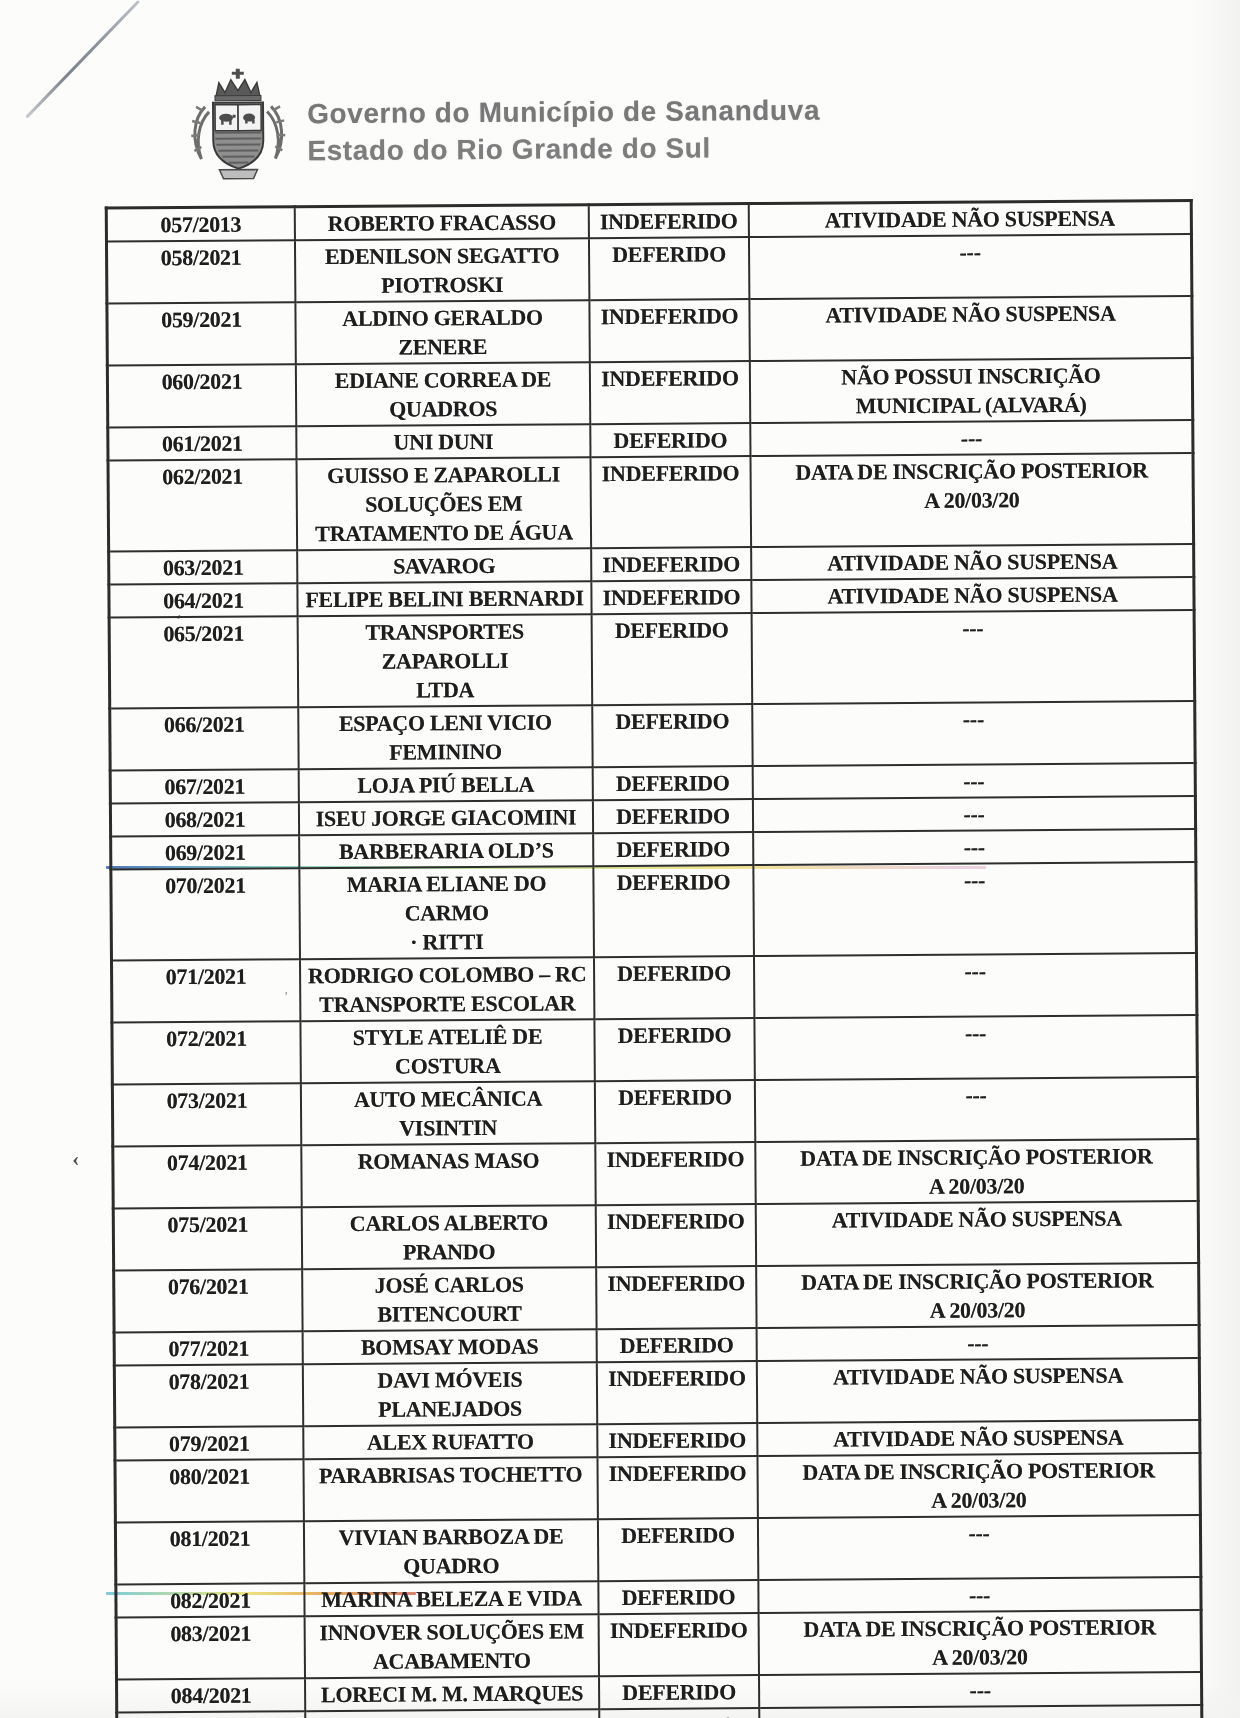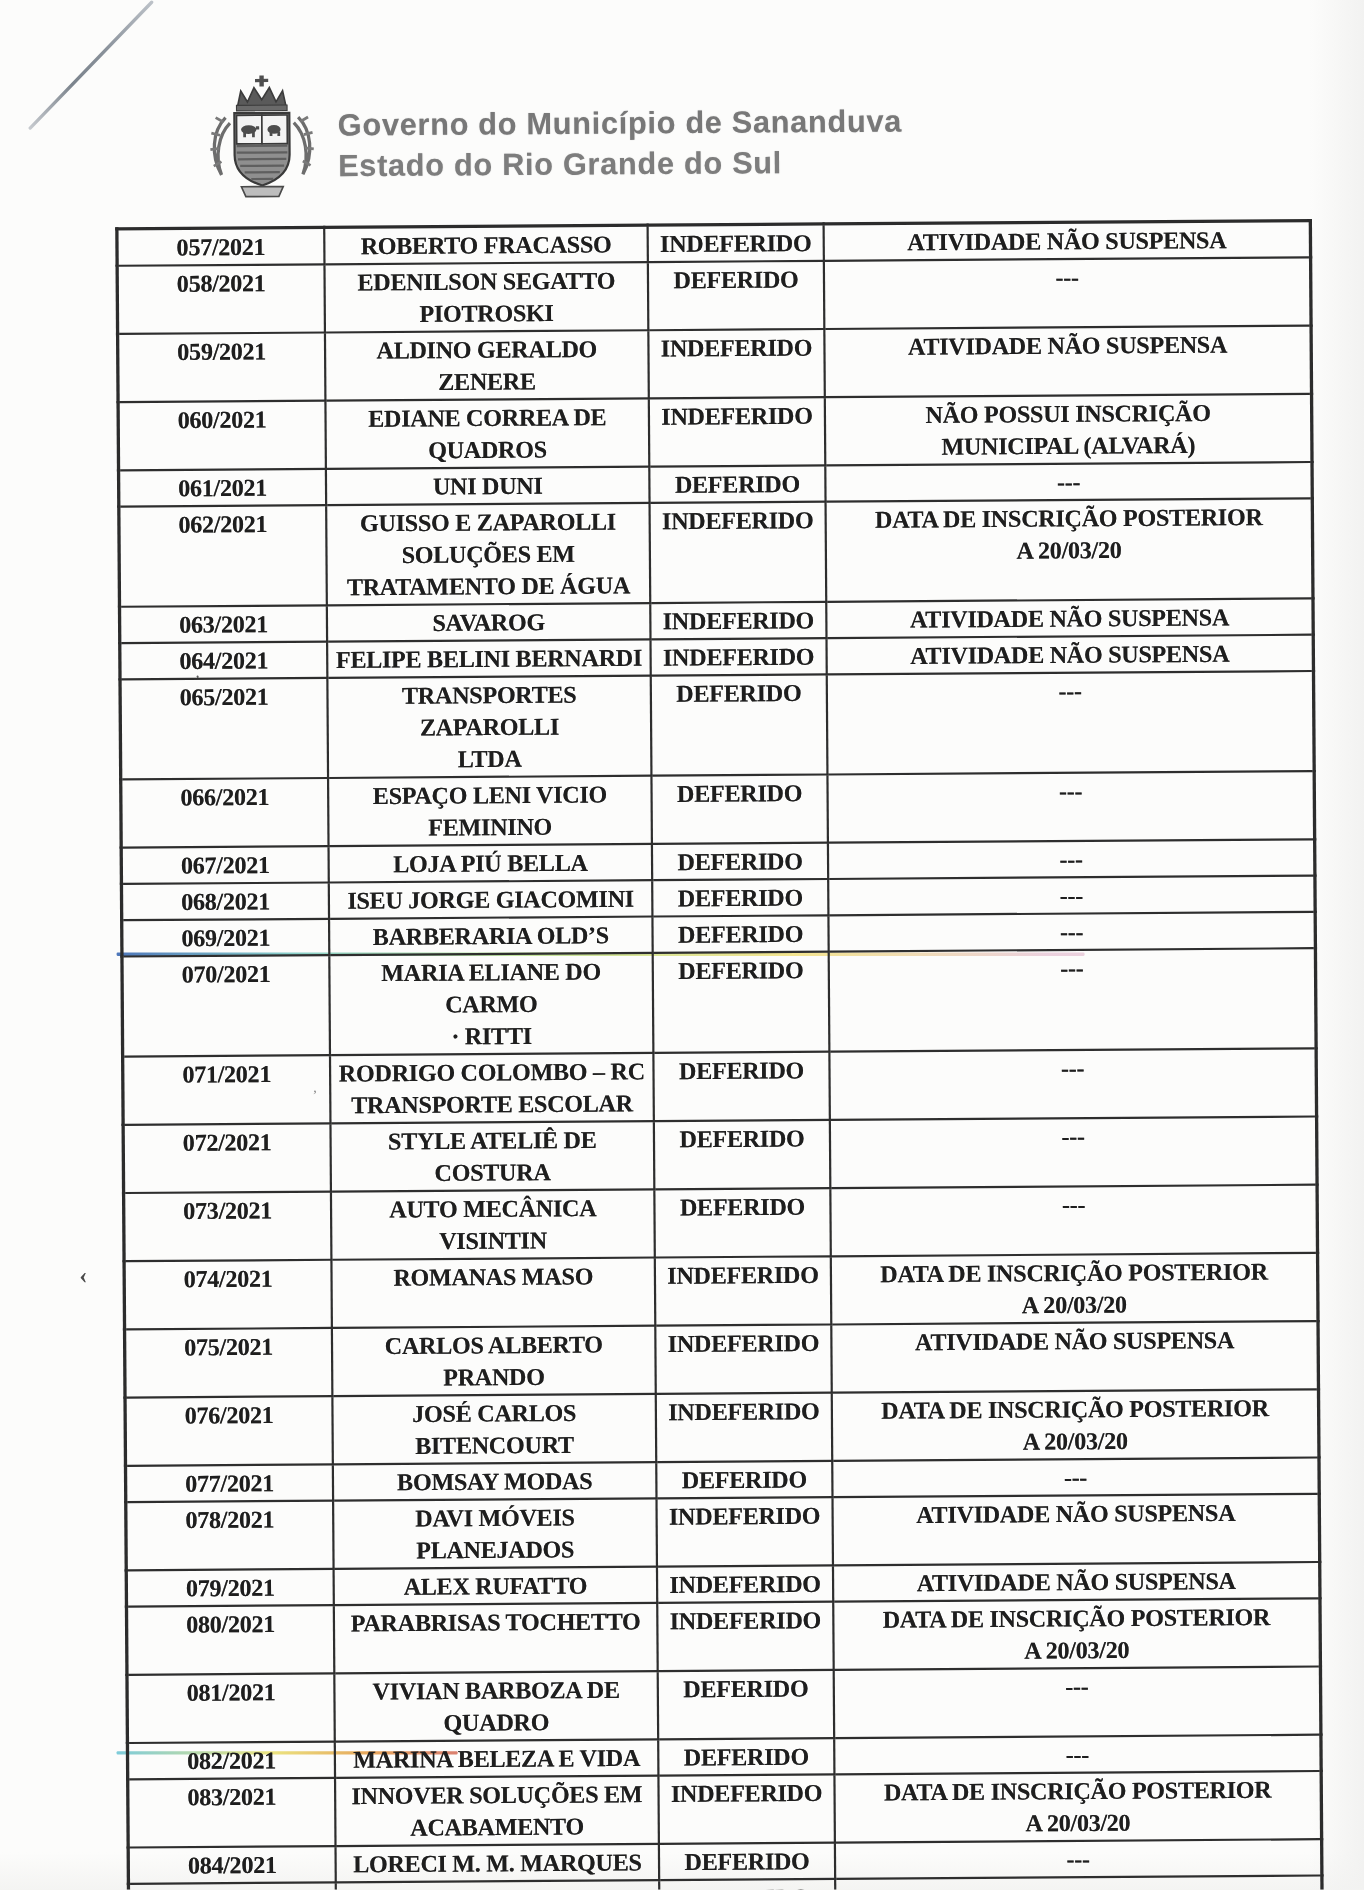--- a/index.html
+++ b/index.html
@@ -115,21 +115,21 @@
 
       <path d="M36 103 H74 L70 112 H40 Z" fill="#bdbdbd" stroke="#4a4a4a" stroke-width="1.5"></path>
     </svg>
 
     <div class="org-line1">Governo do Município de Sananduva</div>
     <div class="org-line2">Estado do Rio Grande do Sul</div>
 
     <table class="results">
       <tbody>
           <tr>
-    <td class="c-prot">057/2021</td>
+    <td class="c-prot">057/2013</td>
     <td class="c-name">ROBERTO FRACASSO</td>
     <td class="c-status">INDEFERIDO</td>
     <td class="c-reason">ATIVIDADE NÃO SUSPENSA</td>
   </tr>
           <tr>
     <td class="c-prot">058/2021</td>
     <td class="c-name">EDENILSON SEGATTO
 PIOTROSKI</td>
     <td class="c-status">DEFERIDO</td>
     <td class="c-reason">---</td>

